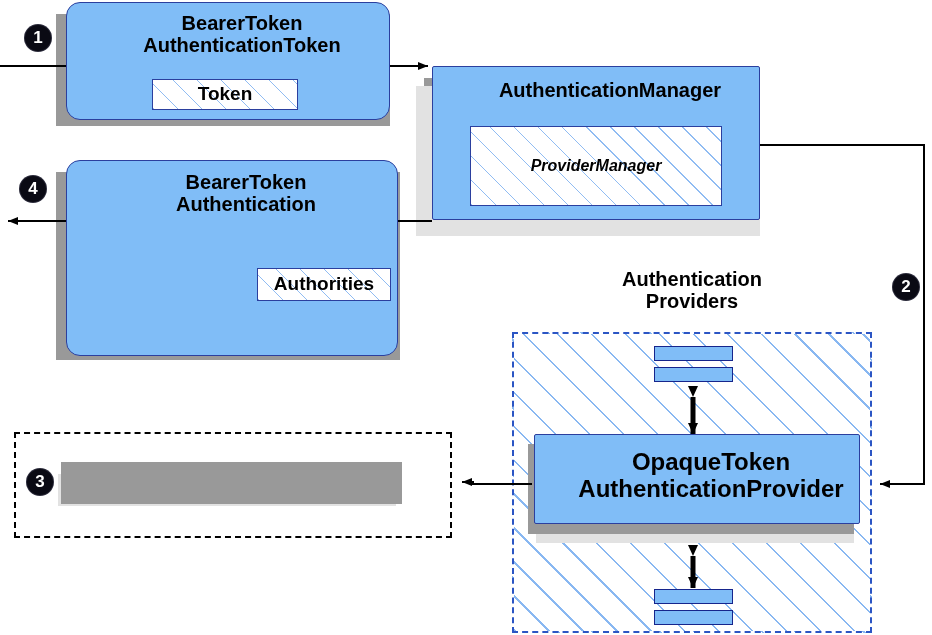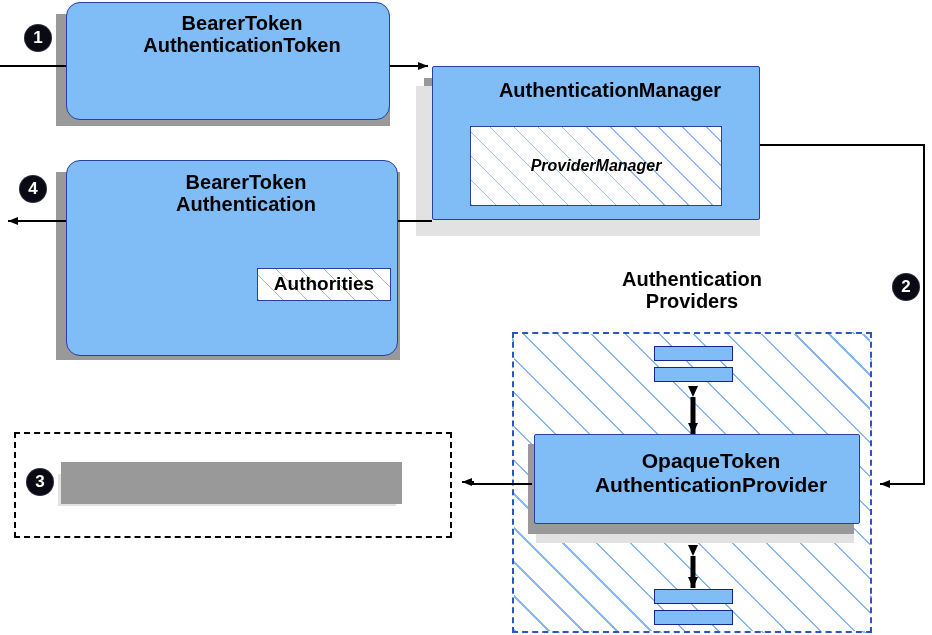--- a/index.html
+++ b/index.html
@@ -190,41 +190,42 @@
   <div class="dashed-hatched" style="left:512px; top:332px; width:360px; height:301px;"></div>
 
   <div class="plainlabel" style="left:560px; top:268px; width:264px; font-size:20px;">Authentication
 Providers</div>
 
   <div class="shadow-dark" style="left:56px; top:14px; width:334px; height:112px;"></div>
   <div class="node rounded" style="left:66px; top:2px; width:324px; height:118px; font-size:20px; padding-top:9px;">
     <span class="title">BearerToken
 AuthenticationToken</span>
   </div>
+  <div class="hatchbox" style="left:152px; top:79px; width:146px; height:31px; font-size:19px;">Token</div>
 
   <div class="shadow-dark" style="left:424px; top:78px; width:336px; height:152px;"></div>
   <div class="shadow-light" style="left:416px; top:86px; width:344px; height:150px;"></div>
   <div class="node" style="left:432px; top:66px; width:328px; height:154px; font-size:20px; padding-top:12px; border-radius:2px;">
     <span class="title">AuthenticationManager</span>
   </div>
   <div class="hatchbox" style="left:470px; top:126px; width:252px; height:80px; font-size:16px;font-style:italic;">ProviderManager</div>
 
   <div class="shadow-dark" style="left:56px; top:172px; width:344px; height:188px;"></div>
   <div class="node rounded" style="left:66px; top:160px; width:332px; height:196px; font-size:20px; padding-top:10px;">
     <span class="title">BearerToken
 Authentication</span>
   </div>
   <div class="hatchbox" style="left:257px; top:268px; width:134px; height:33px; font-size:19px;">Authorities</div>
 
   <div class="shadow-light" style="left:58px; top:474px; width:338px; height:32px;"></div>
   <div class="shadow-dark" style="left:61px; top:462px; width:341px; height:42px;"></div>
 
   <div class="shadow-light" style="left:536px; top:525px; width:318px; height:18px;"></div>
   <div class="shadow-dark" style="left:528px; top:444px; width:326px; height:90px;"></div>
-  <div class="node" style="left:534px; top:434px; width:326px; height:90px; font-size:21px; padding-top:14px; border-radius:2px;">
+  <div class="node" style="left:534px; top:434px; width:326px; height:90px; font-size:24px; padding-top:14px; border-radius:2px;">
     <span class="title">OpaqueToken
 AuthenticationProvider</span>
   </div>
 
   <div class="stackbar" style="left:654px; top:346px; width:79px; height:15px;"></div>
   <div class="stackbar" style="left:654px; top:367px; width:79px; height:15px;"></div>
   <div class="stackbar" style="left:654px; top:589px; width:79px; height:15px;"></div>
   <div class="stackbar" style="left:654px; top:610px; width:79px; height:15px;"></div>
 
   <div class="badge" style="left:25px; top:25px;">1</div>

